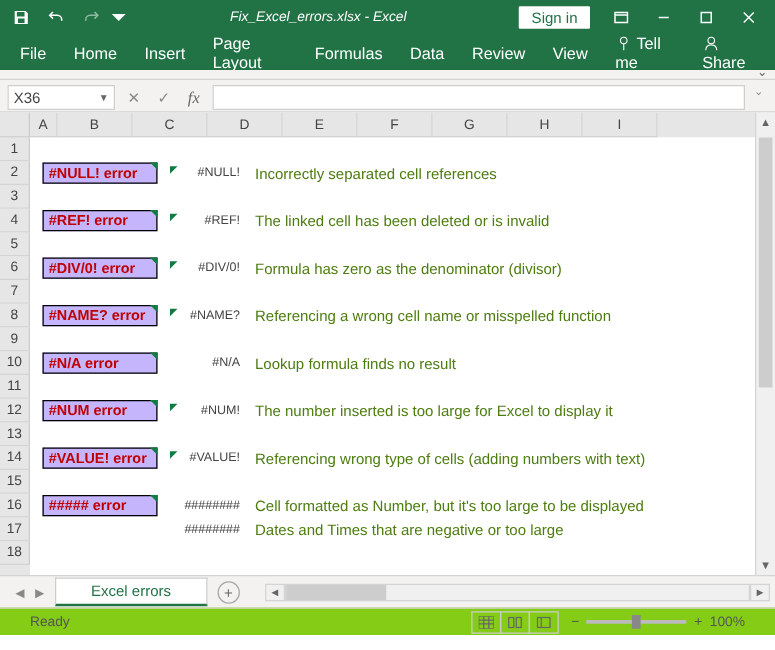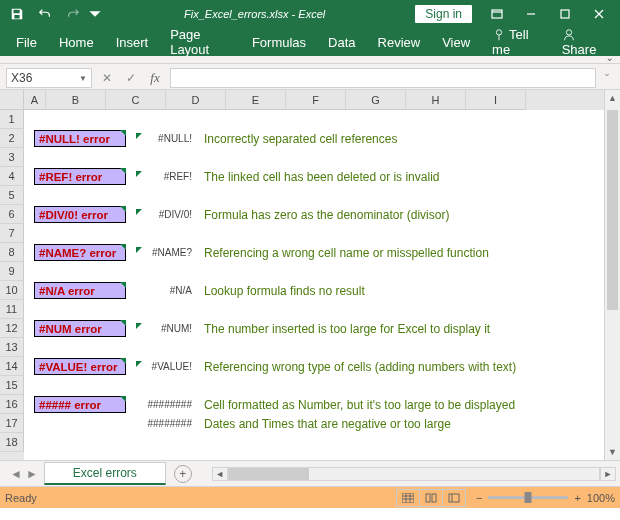--- a/index.html
+++ b/index.html
@@ -52,21 +52,21 @@
 
 .sheet-bar { height: 26px; background: #f3f2f1; border-top: 1px solid #d4d4d4; display: flex; align-items: center; padding: 0 4px; }
 .sheet-nav { display: flex; gap: 4px; color: #888; padding: 0 6px; }
 .sheet-tab { background: #fff; border: 1px solid #ccc; border-bottom: 2px solid #217346; padding: 3px 28px; font-size: 12px; font-weight: normal; color: #217346; }
 .sheet-add { margin-left: 8px; width: 18px; height: 18px; border: 1px solid #aaa; border-radius: 50%; display: flex; align-items: center; justify-content: center; color: #666; font-size: 12px; }
 .hscroll { flex: 1; margin-left: 20px; display: flex; align-items: center; }
 .hscroll .track { flex: 1; height: 14px; background: #f0f0f0; border: 1px solid #d4d4d4; position: relative; }
 .hscroll .thumb { position: absolute; left: 0; top: 0; bottom: 0; width: 80px; background: #cdcdcd; }
 .hscroll .arrow { width: 16px; height: 14px; border: 1px solid #d4d4d4; display: flex; align-items: center; justify-content: center; font-size: 9px; color: #666; background: #f0f0f0; }
 
-.statusbar { height: 22px; background: #fdba74; border-top: 1px solid #d4d4d4; display: flex; align-items: center; padding: 0 5px; font-size: 11px; color: #555; }
+.statusbar { height: 22px; background: #84cc16; border-top: 1px solid #d4d4d4; display: flex; align-items: center; padding: 0 24px; font-size: 11px; color: #555; }
 .statusbar .spacer { flex: 1; }
 .view-btns { display: flex; gap: 0; }
 .view-btn { width: 24px; height: 18px; border: 1px solid #ccc; display: flex; align-items: center; justify-content: center; margin-left: -1px; }
 .view-btn svg { width: 12px; height: 10px; }
 .zoom { display: flex; align-items: center; gap: 6px; margin-left: 10px; }
 .zoom .slider { width: 80px; height: 3px; background: #bbb; position: relative; }
 .zoom .slider .tick { position: absolute; left: 50%; top: -3px; width: 1px; height: 9px; background: #888; }
 .zoom .slider .knob { position: absolute; left: 50%; top: -4px; width: 7px; height: 11px; background: #888; transform: translateX(-50%); }
 </style>
 </head>

